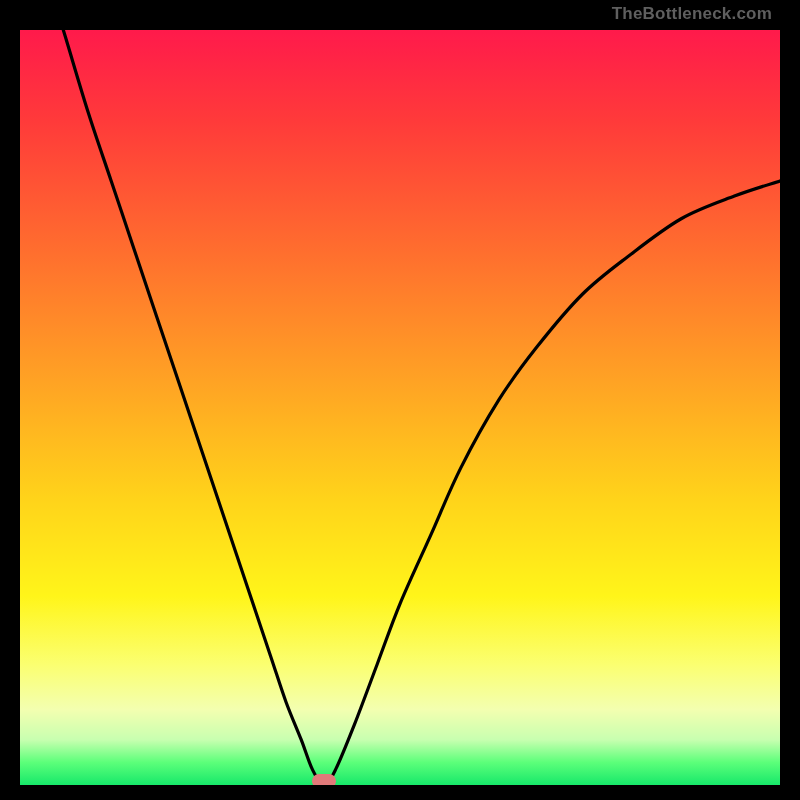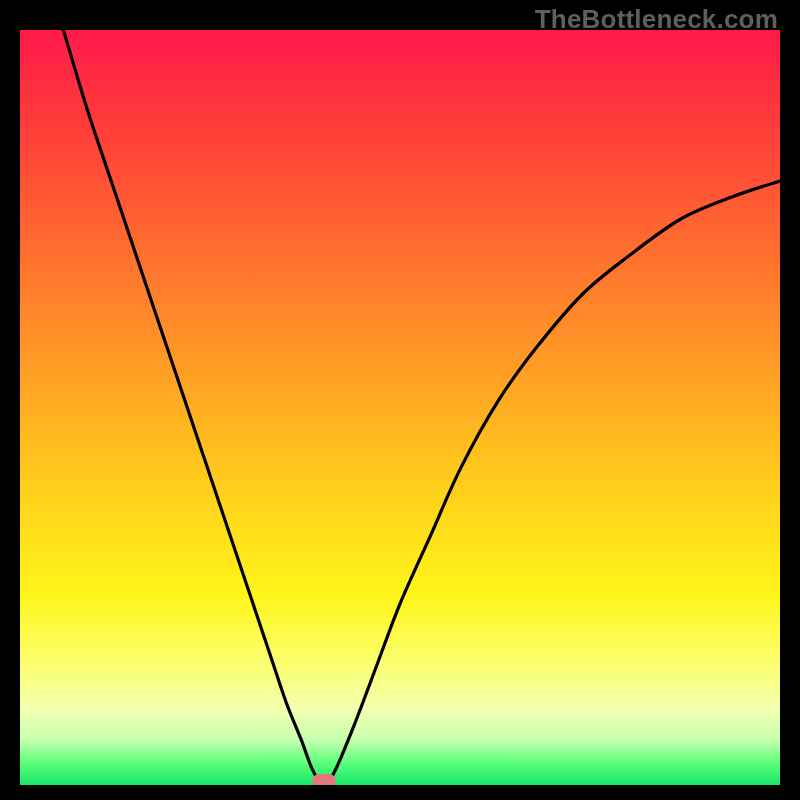--- a/index.html
+++ b/index.html
@@ -13,22 +13,22 @@
   }
   .frame {
     position: relative;
     width: 800px;
     height: 800px;
     background: #000;
   }
   .watermark {
     position: absolute;
     top: 4px;
-    right: 22px;
-    font-size: 26px;
+    right: 28px;
+    font-size: 17px;
     font-weight: 600;
     color: #5f5f5f;
     letter-spacing: 0.2px;
     user-select: none;
   }
   .plot {
     position: absolute;
     left: 20px;
     top: 30px;
     width: 760px;

